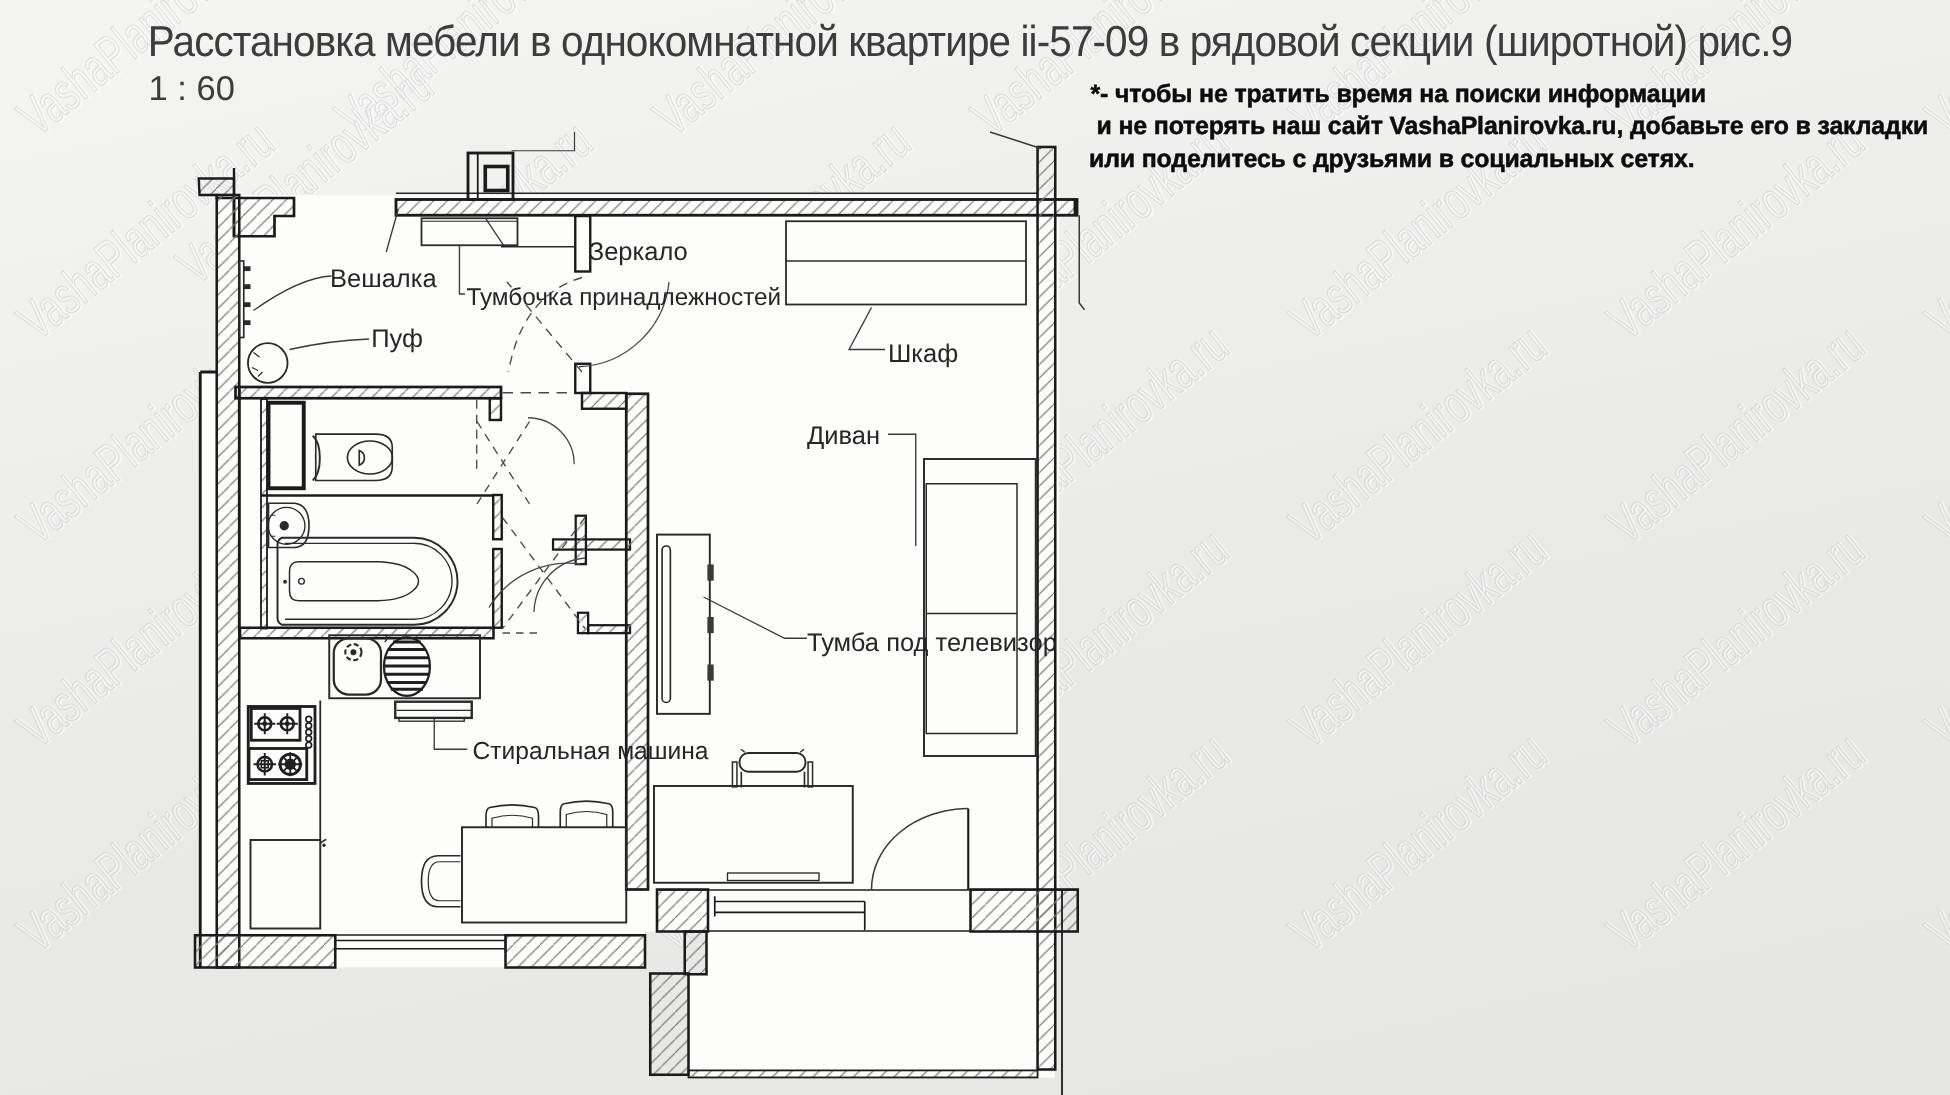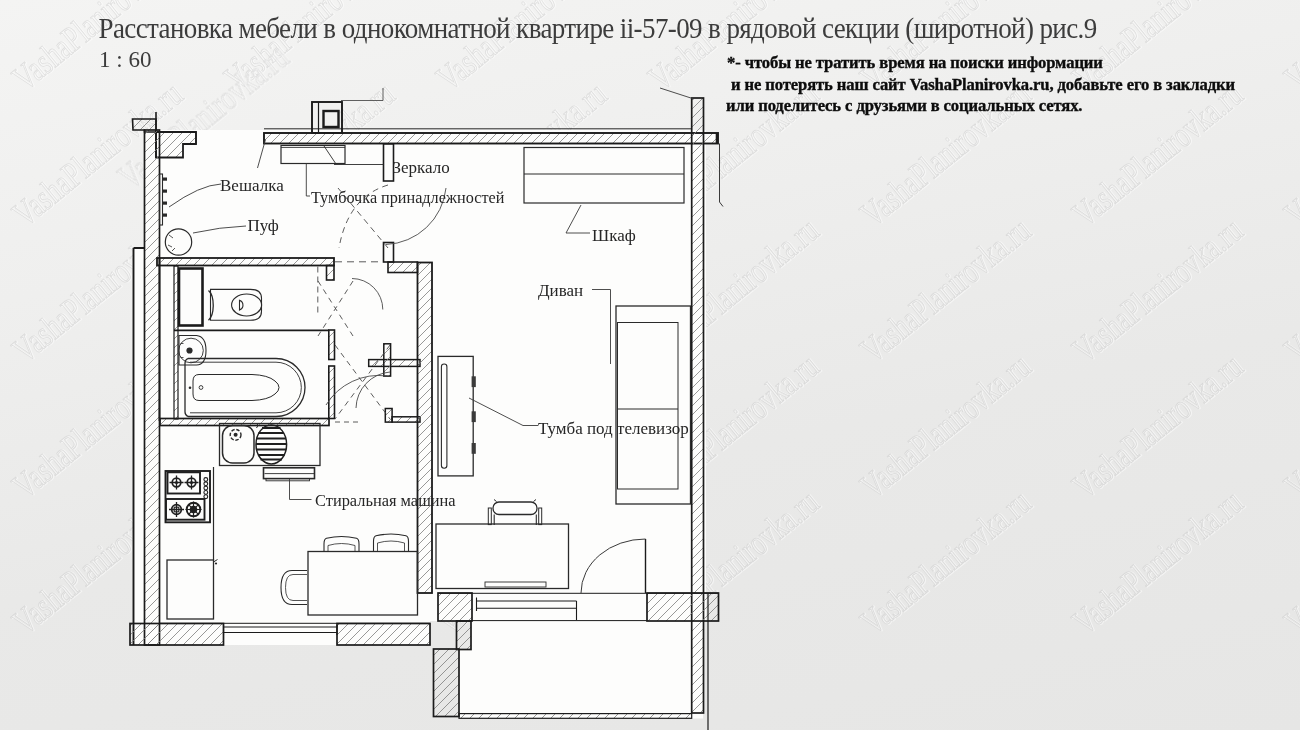--- a/index.html
+++ b/index.html
@@ -1,18 +1,18 @@
 <!DOCTYPE html>
 <html><head>
 <meta charset="utf-8">
 <style>
 html,body{margin:0;padding:0;}
 .page{width:1300px;height:730px;overflow:hidden;position:relative;
 background:linear-gradient(168deg,#f4f4f3 0%,#efefee 30%,#e9e9e8 60%,#e6e6e5 100%);
-font-family:Liberation Serif, serif;}
+font-family:Liberation Sans, sans-serif;}
 svg{position:absolute;left:0;top:0;}
 </style>
 </head>
 <body>
 <div class="page">
 <svg width="1300" height="730" viewBox="0 0 1300 730">
 <defs>
 <pattern id="h" width="9" height="9" patternUnits="userSpaceOnUse">
 <path d="M-2,11 L11,-2" stroke="#7d7d7d" stroke-width="0.8" fill="none"></path>
 </pattern>

